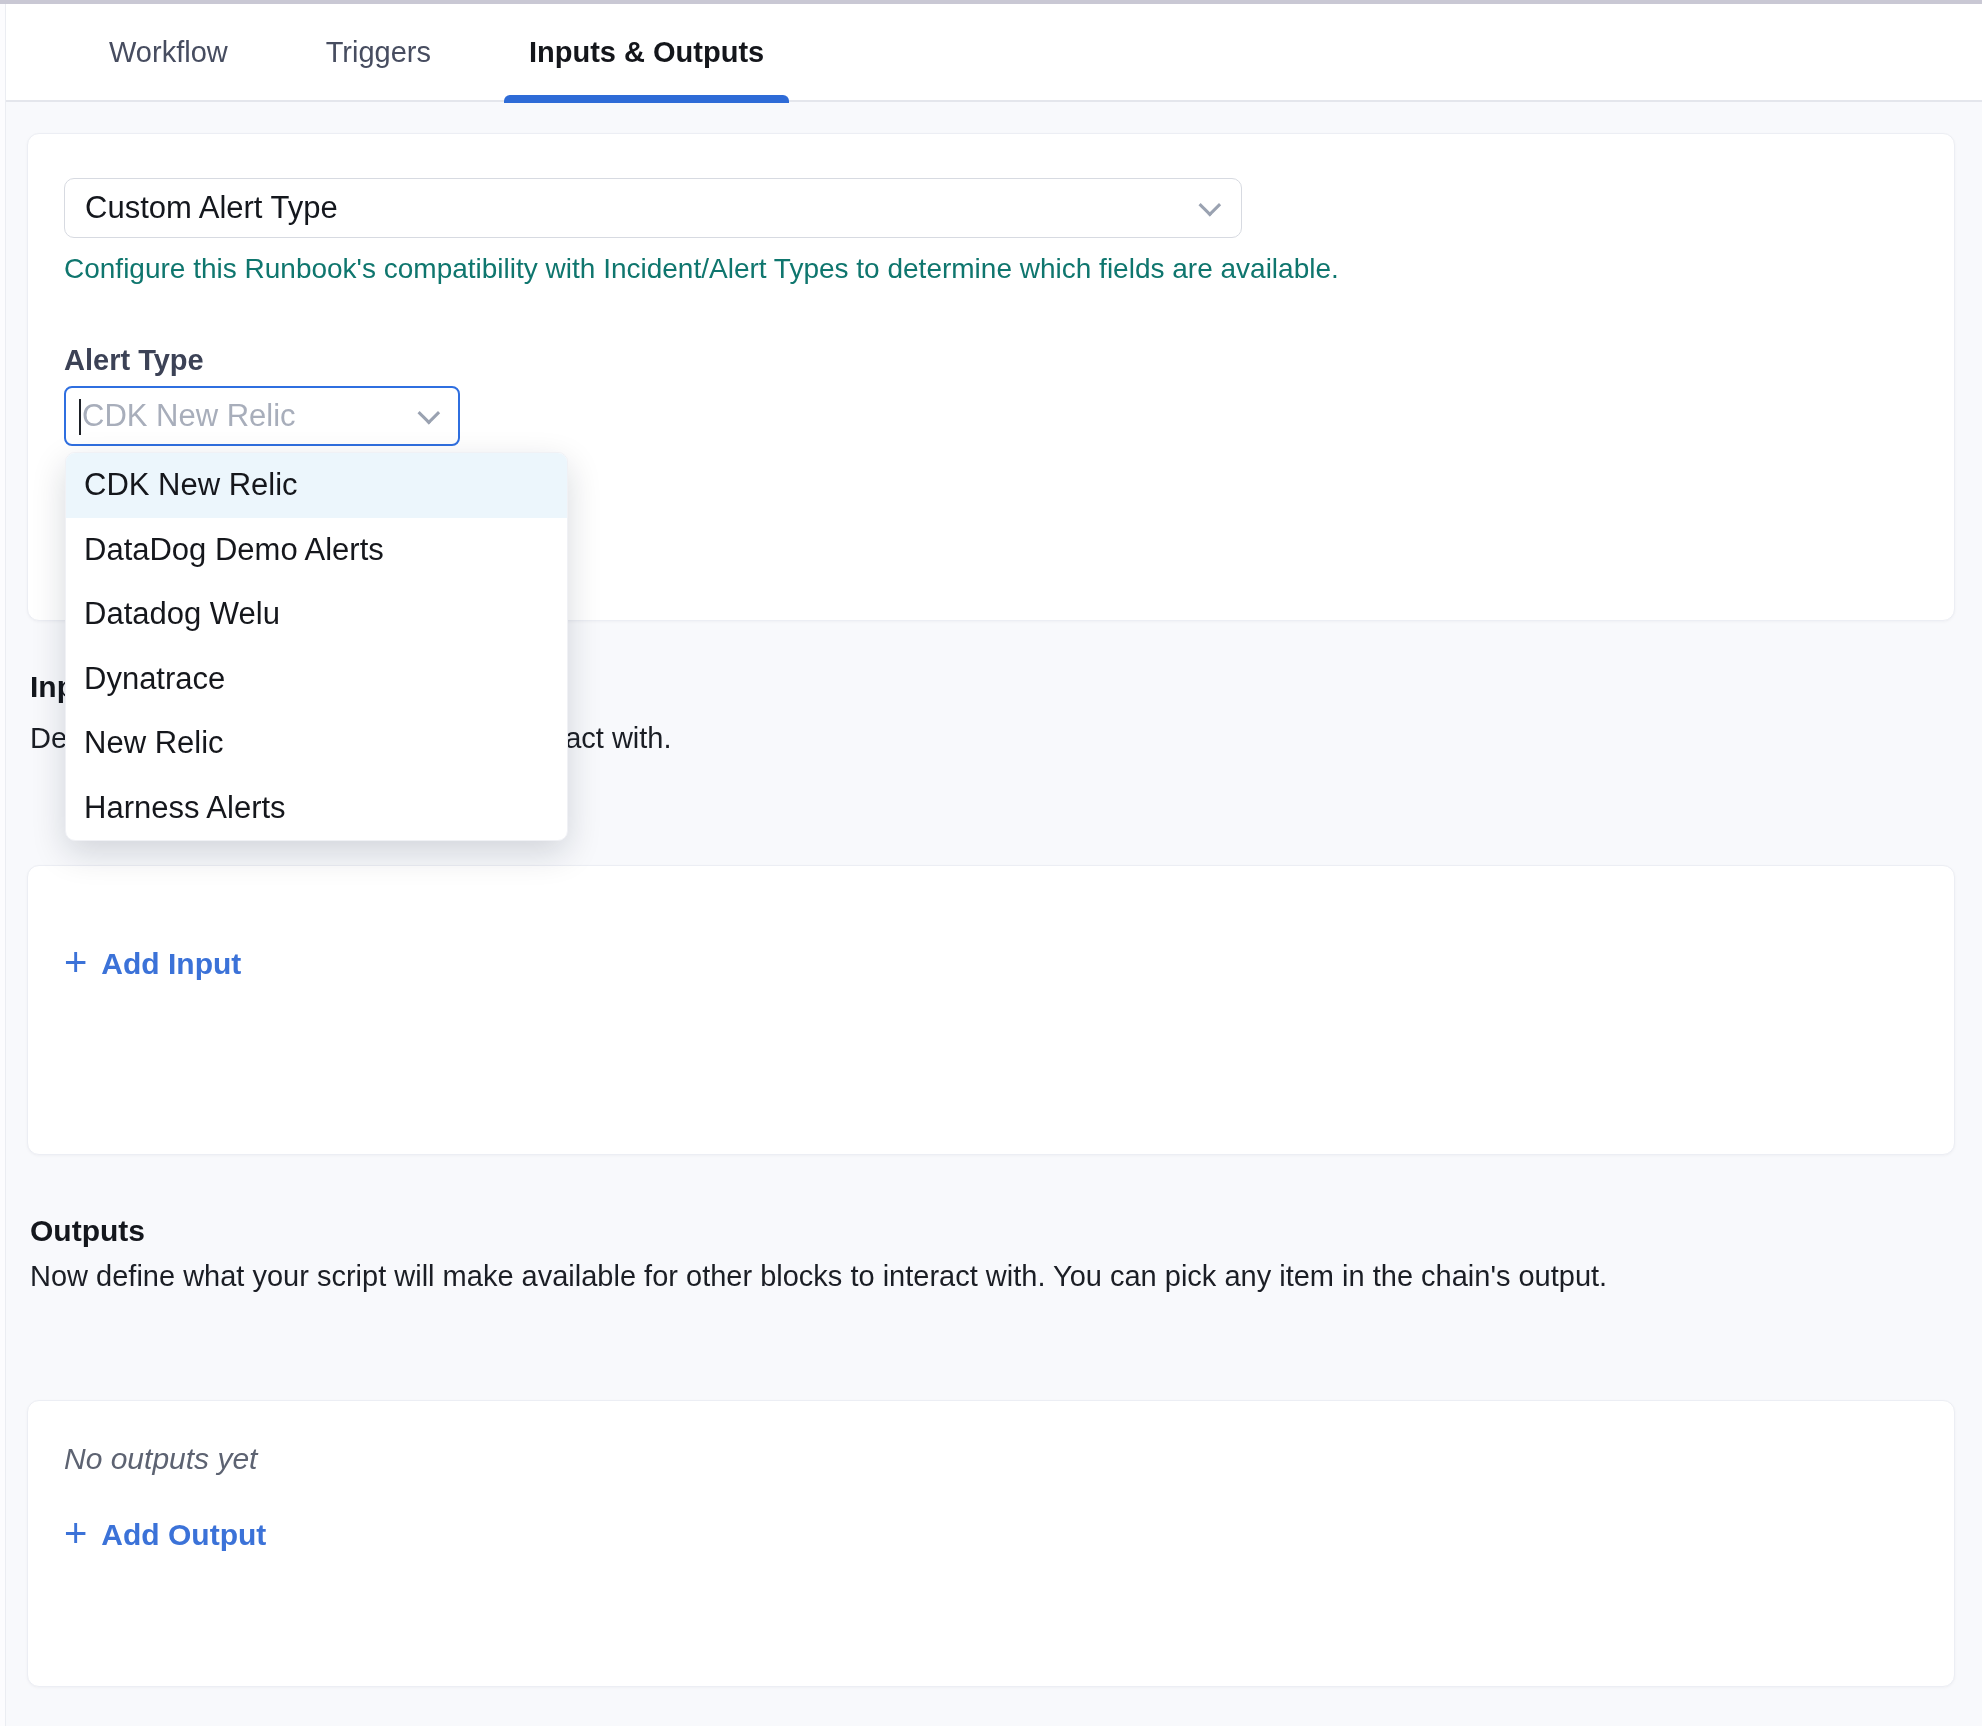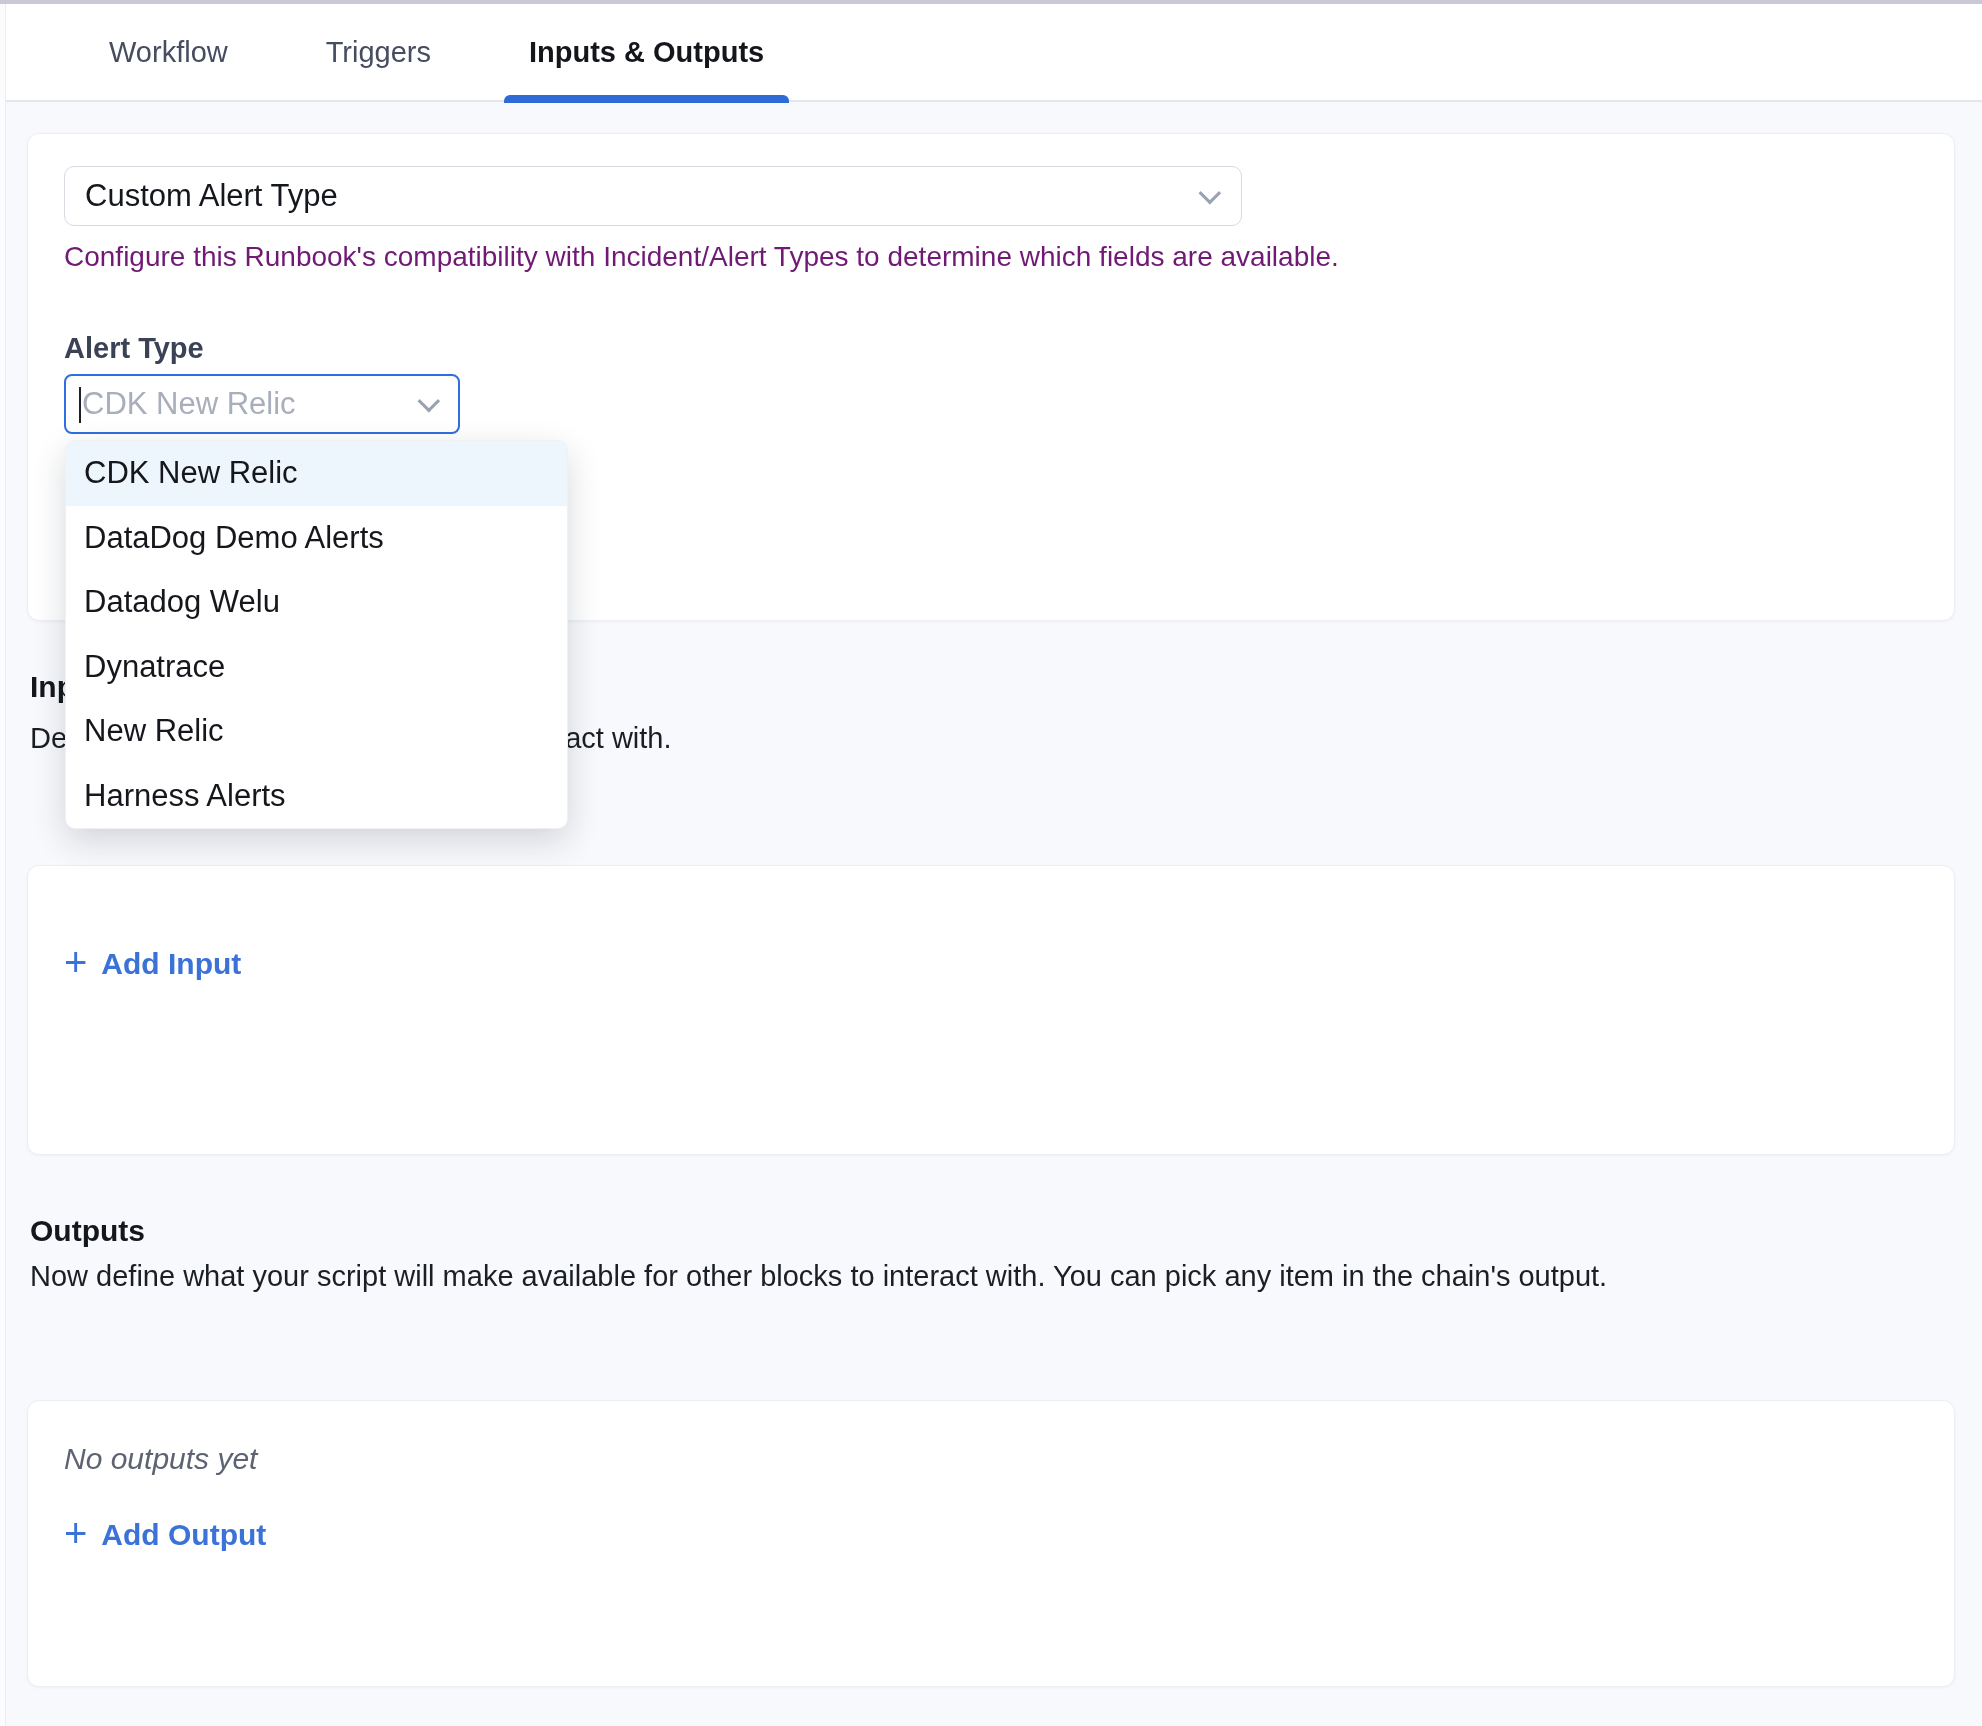--- a/index.html
+++ b/index.html
@@ -58,39 +58,40 @@
     height:488px;
     padding:32px 36px 0 36px;
     position:relative;
     z-index:5;
   }
   .field-label {
     font-size:29px; font-weight:700; color:#3c4256;
     line-height:36px;
   }
   .select-box {
+    margin-top:12px;
     width:1178px; height:60px;
     border:1px solid #d7dae1;
     border-radius:10px;
     background:#fff;
     display:flex; align-items:center;
     padding:0 26px 0 20px;
     cursor:pointer;
   }
   .select-value { font-size:31px; color:#14171d; flex:1; }
   .chevron {
     width:16px; height:16px;
     border-right:3px solid #9aa2b1;
     border-bottom:3px solid #9aa2b1;
     transform:rotate(45deg) translateY(-4px);
     flex:none;
   }
   .helper {
     margin-top:14px;
-    font-size:28px; color:#701a75;
+    font-size:28px; color:#0f766e;
     line-height:34px;
   }
   .label2 { margin-top:56px; }
   .combo-wrap { position:relative; margin-top:8px; width:340px; }
   .combo {
     width:396px; height:60px;
     border:2px solid #2f6fe0;
     border-radius:8px;
     background:#fff;
     display:flex; align-items:center;

